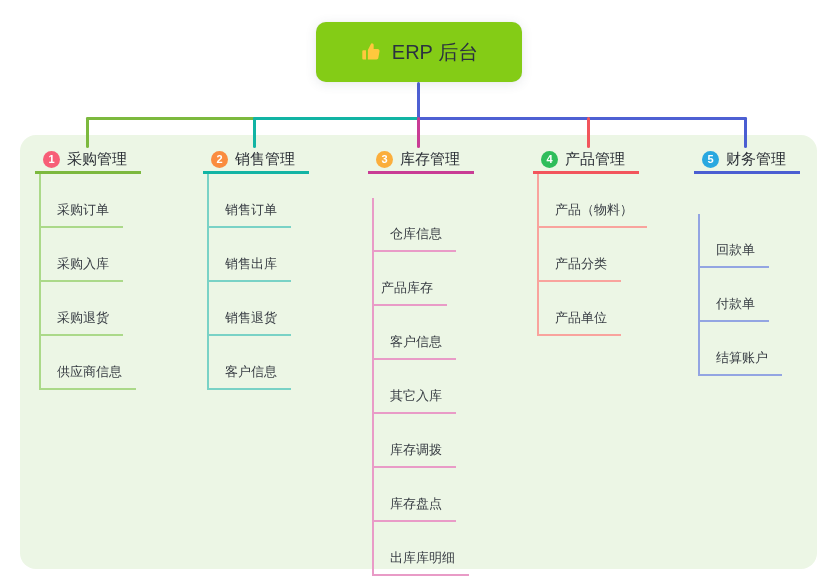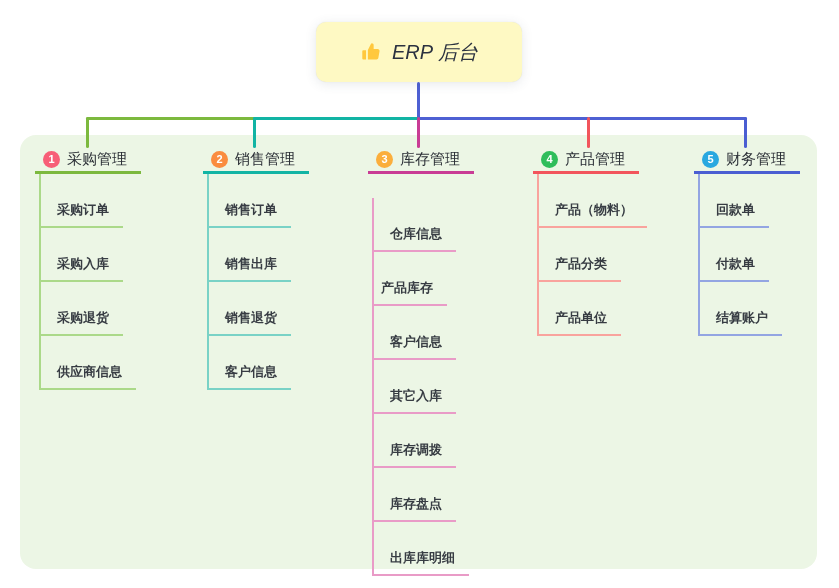--- a/index.html
+++ b/index.html
@@ -2,24 +2,24 @@
 <html><head>
 <meta charset="utf-8">
 <style>
   html,body{margin:0;padding:0;background:#ffffff;}
   body{font-family:"Liberation Sans","DejaVu Sans",sans-serif;}
   #canvas{position:relative;width:839px;height:588px;background:#ffffff;overflow:hidden;}
 
   
   .root-card{
     position:absolute;left:316px;top:22px;width:206px;height:60px;
-    background:#fef9c3;border-radius:10px;
+    background:#84cc16;border-radius:10px;
     box-shadow:0 2px 12px rgba(60,70,90,0.12), 0 0 1px rgba(60,70,90,0.15);
     display:flex;align-items:center;justify-content:center;gap:10px;
-    font-size:20px;color:#2b3240;font-weight:500;z-index:3;font-style:italic;
+    font-size:20px;color:#2b3240;font-weight:500;z-index:3;
   }
   .root-card svg{width:22px;height:22px;flex:0 0 auto;}
 
   
   .panel{
     position:absolute;left:20px;top:135px;width:797px;height:434px;
     background:#ecf6e5;border-radius:16px;z-index:0;
   }
 
   
@@ -36,21 +36,21 @@
     width:max-content;
   }
   .badge{
     width:17px;height:17px;border-radius:50%;flex:0 0 auto;
     color:#ffffff;font-size:11px;line-height:17px;text-align:center;font-weight:600;
   }
   .branch-label{font-size:15px;color:#2b2f36;font-weight:500;white-space:nowrap;}
 
   .children{
     list-style:none;margin:0 0 0 4px;padding:0;
-    border-left:2px solid #4d7c0f;width:max-content;font-weight:bold;
+    border-left:2px solid #4d7c0f;width:max-content;
   }
   .children li{
     box-sizing:border-box;height:54px;width:max-content;
     border-bottom:2px solid #ccc;
     display:flex;align-items:flex-end;
     padding:0 14px 7px 16px;
   }
   .child-label{font-size:13px;color:#373c43;white-space:nowrap;}
 </style>
 </head>
@@ -160,21 +160,21 @@
           <span class="child-label">产品单位</span>
         </li>
       </ul>
     </div>
     <div class="vline" style="left: 744px; top: 117px; height: 31px; background: rgb(74, 94, 210);"></div>
     <div class="branch" style="left: 694px;">
       <div class="branch-header" style="border-bottom-color: rgb(74, 94, 210);">
         <span class="badge" style="background: rgb(41, 168, 224);">5</span>
         <span class="branch-label">财务管理</span>
       </div>
-      <ul class="children" style="border-left-color: rgb(147, 165, 226);">
+      <ul class="children" style="border-left-color: rgb(147, 165, 226); margin-top: 40px;">
         <li style="border-bottom-color: rgb(147, 165, 226);">
           <span class="child-label">回款单</span>
         </li>
         <li style="border-bottom-color: rgb(147, 165, 226);">
           <span class="child-label">付款单</span>
         </li>
         <li style="border-bottom-color: rgb(147, 165, 226);">
           <span class="child-label">结算账户</span>
         </li>
       </ul>

